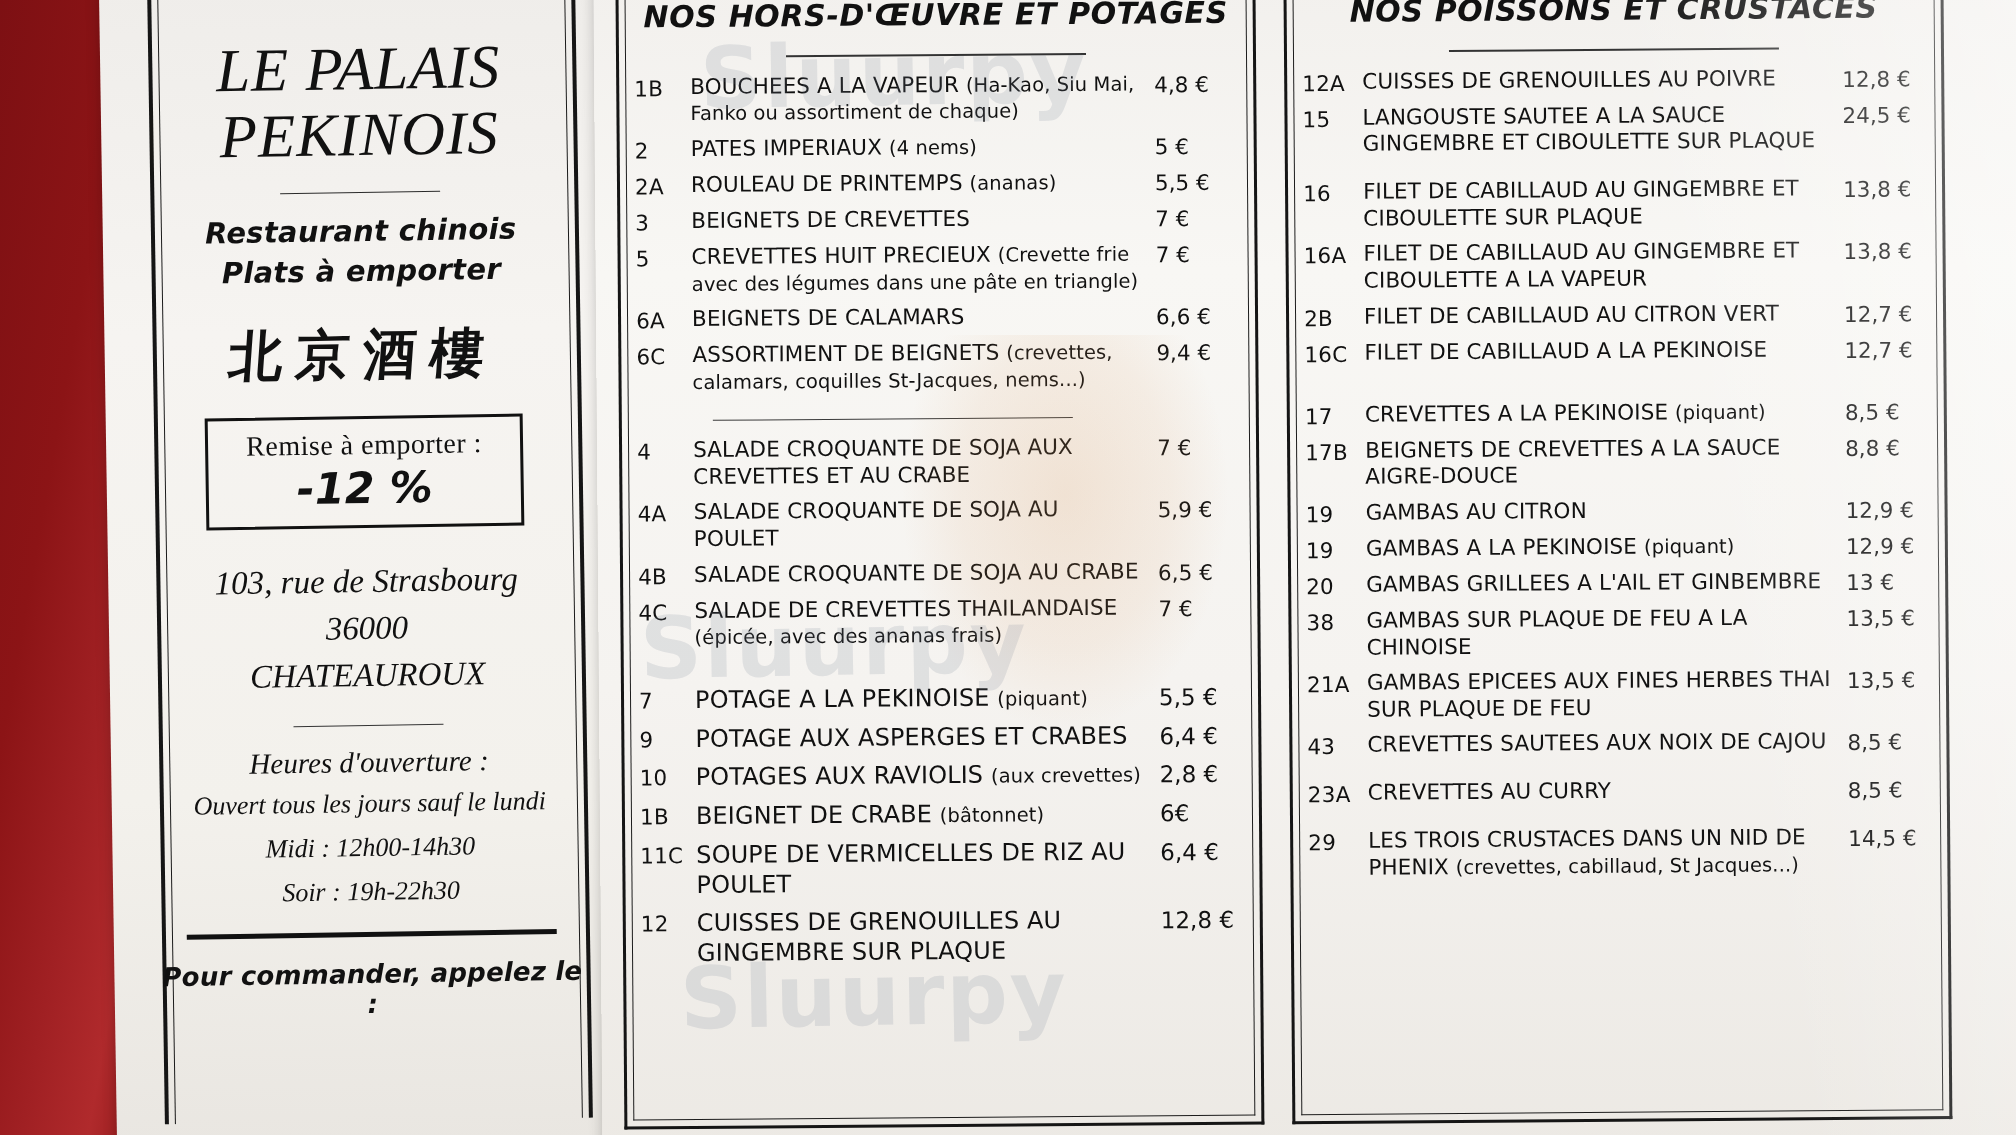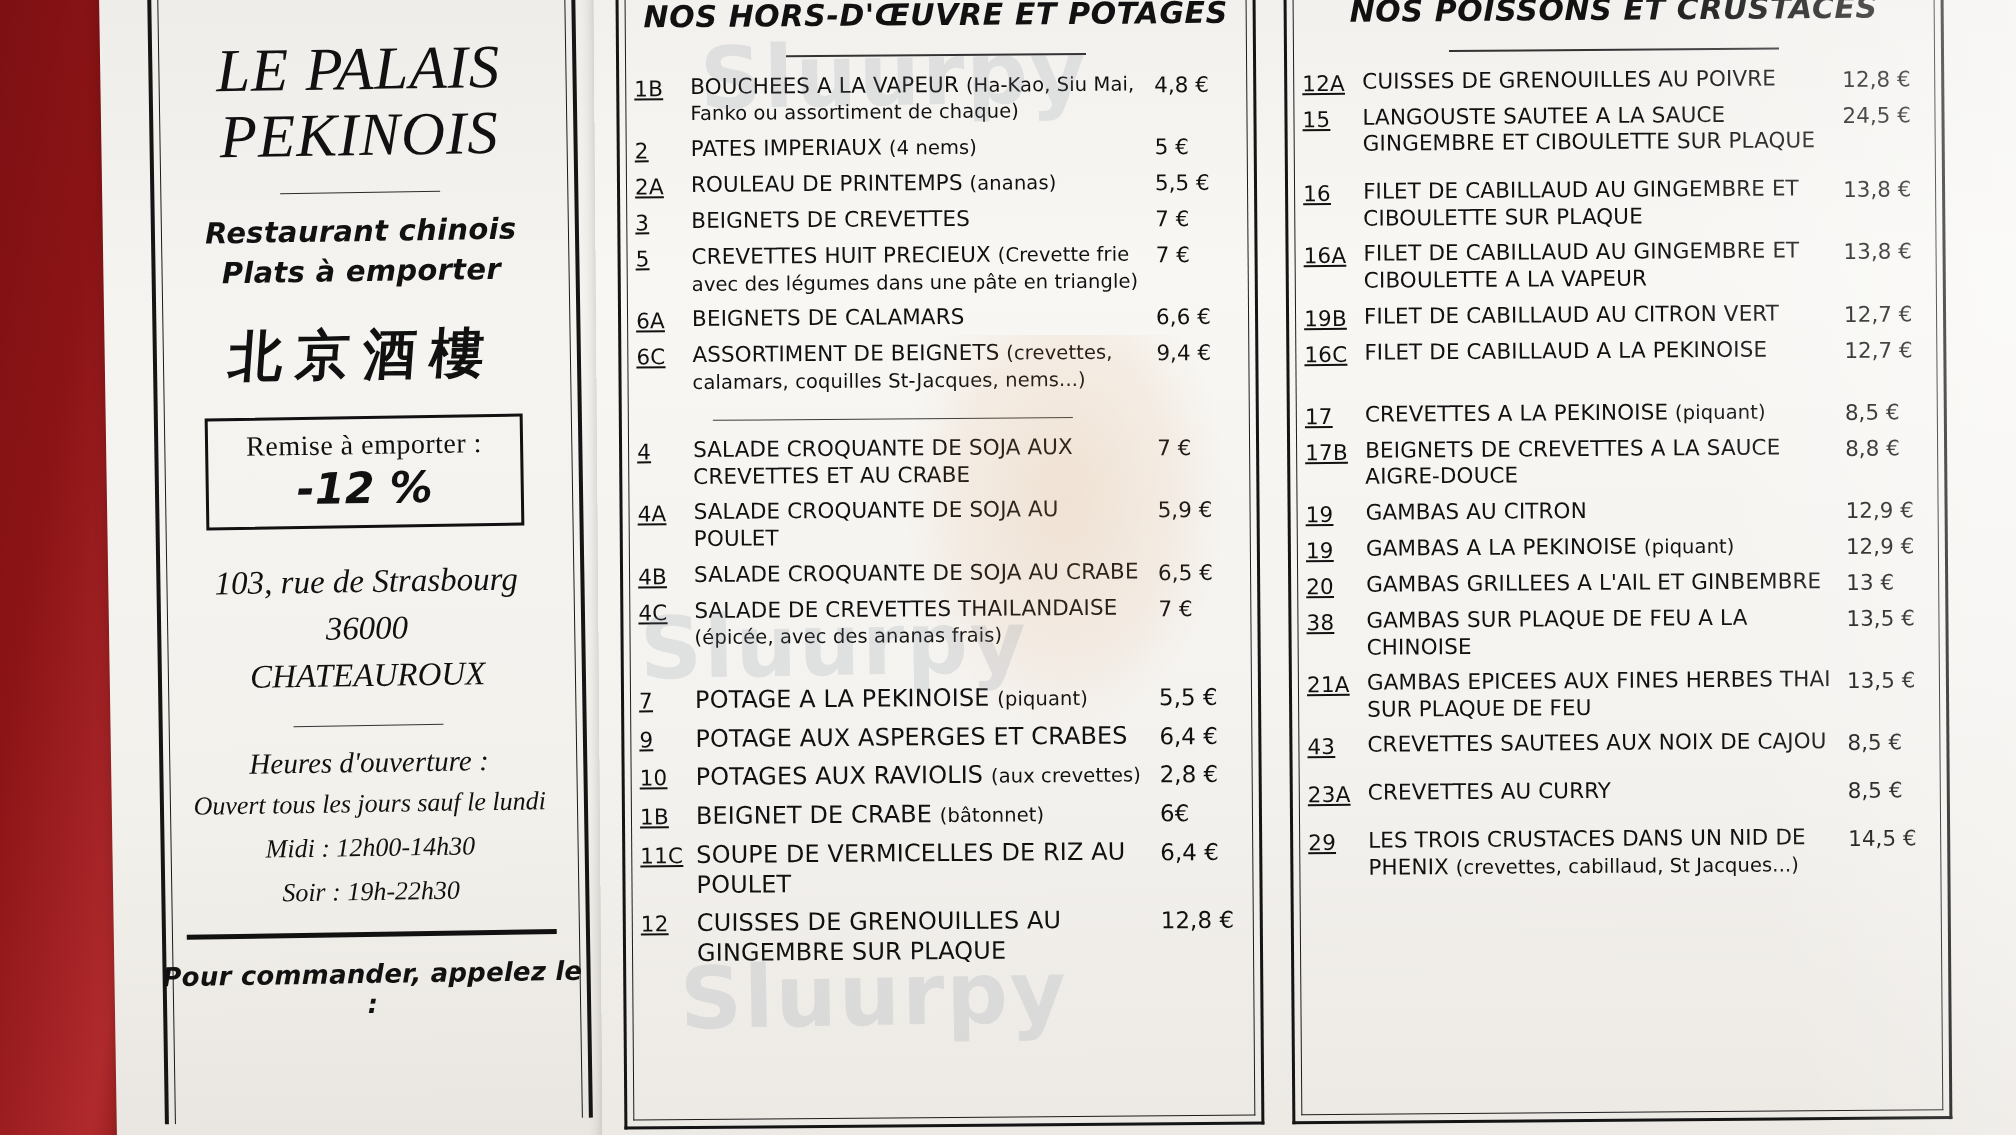--- a/index.html
+++ b/index.html
@@ -229,21 +229,20 @@
     align-items: flex-start;
     margin-bottom: 9px;
   }
   .code {
     flex: 0 0 auto;
     width: 56px;
     font-family: "DejaVu Sans", sans-serif;
     font-size: 21.5px;
     letter-spacing: 0.2px;
     padding-top: 2px;
-    text-decoration: underline;
   }
   .col-b .code { width: 60px; }
   .name {
     flex: 1 1 auto;
     font-family: "DejaVu Sans", sans-serif;
     font-size: 21.5px;
     line-height: 1.24;
     letter-spacing: 0.1px;
     padding-right: 10px;
   }
@@ -490,21 +489,21 @@
           <div class="price">13,8 €</div>
         </div>
 
         <div class="item">
           <div class="code">16A</div>
           <div class="name"><span>FILET DE CABILLAUD AU GINGEMBRE ET CIBOULETTE A LA VAPEUR</span><span class="small"></span></div>
           <div class="price">13,8 €</div>
         </div>
 
         <div class="item">
-          <div class="code">19B</div>
+          <div class="code">2B</div>
           <div class="name"><span>FILET DE CABILLAUD AU CITRON VERT</span><span class="small"></span></div>
           <div class="price">12,7 €</div>
         </div>
 
         <div class="item">
           <div class="code">16C</div>
           <div class="name"><span>FILET DE CABILLAUD A LA PEKINOISE</span><span class="small"></span></div>
           <div class="price">12,7 €</div>
         </div>
 

